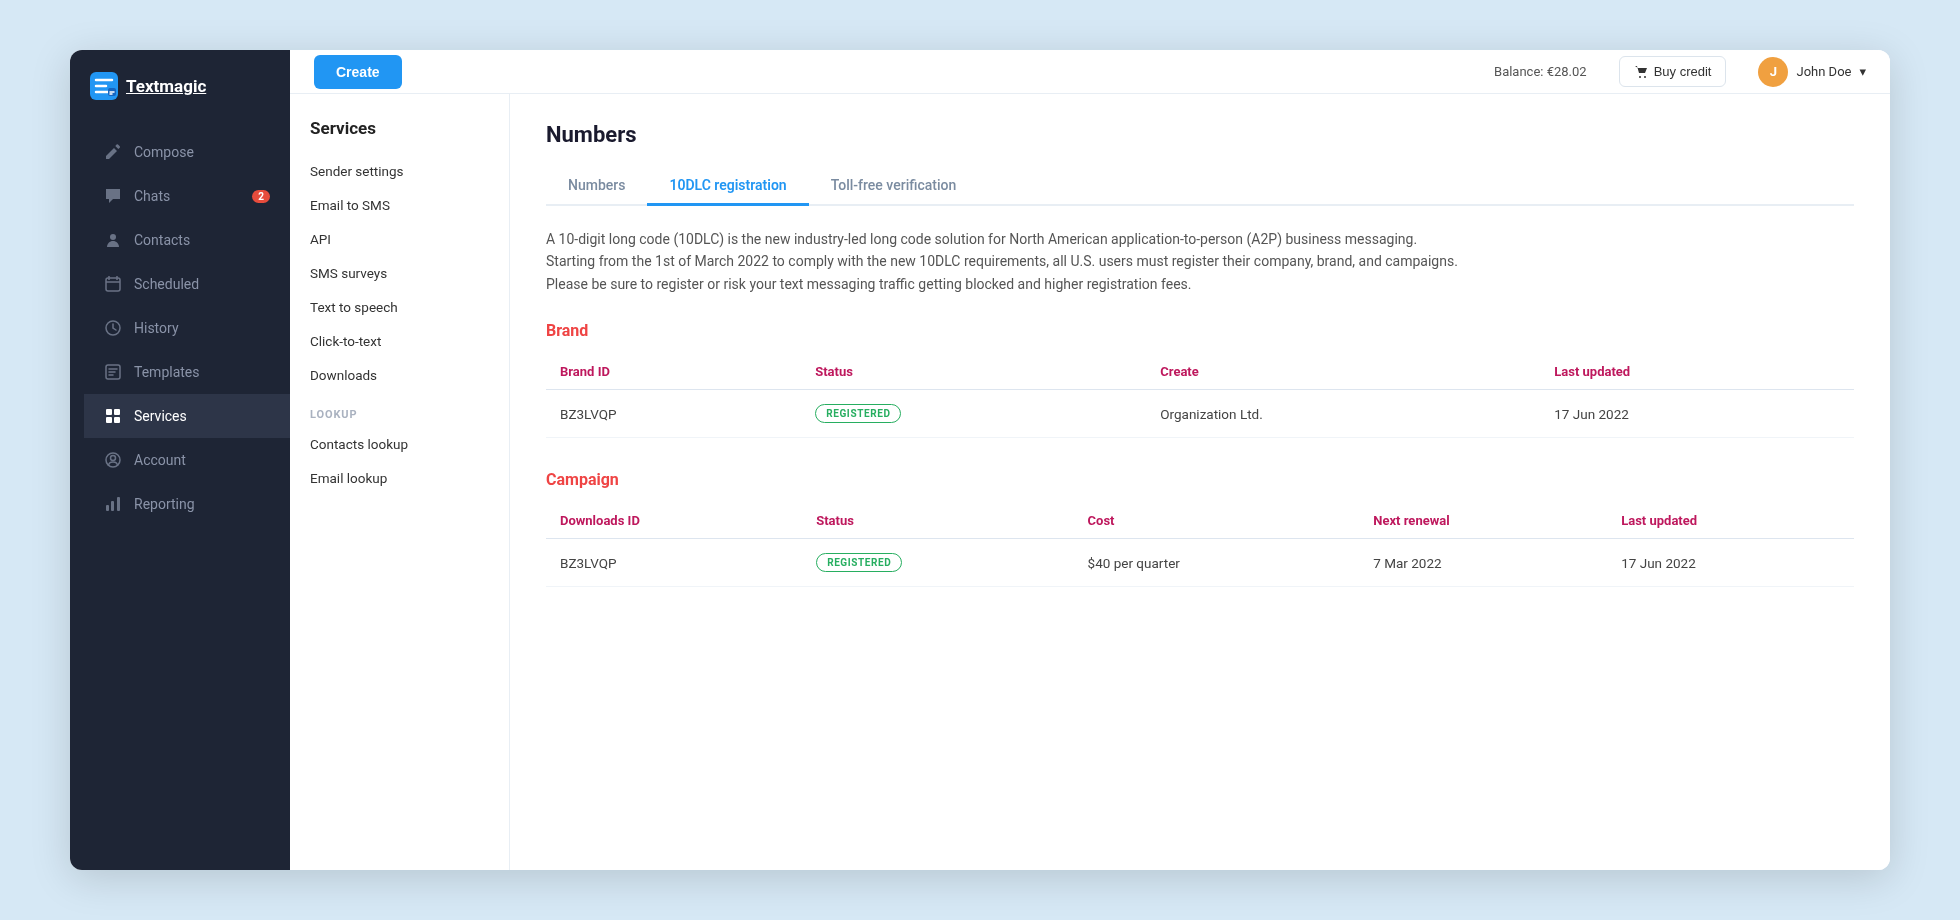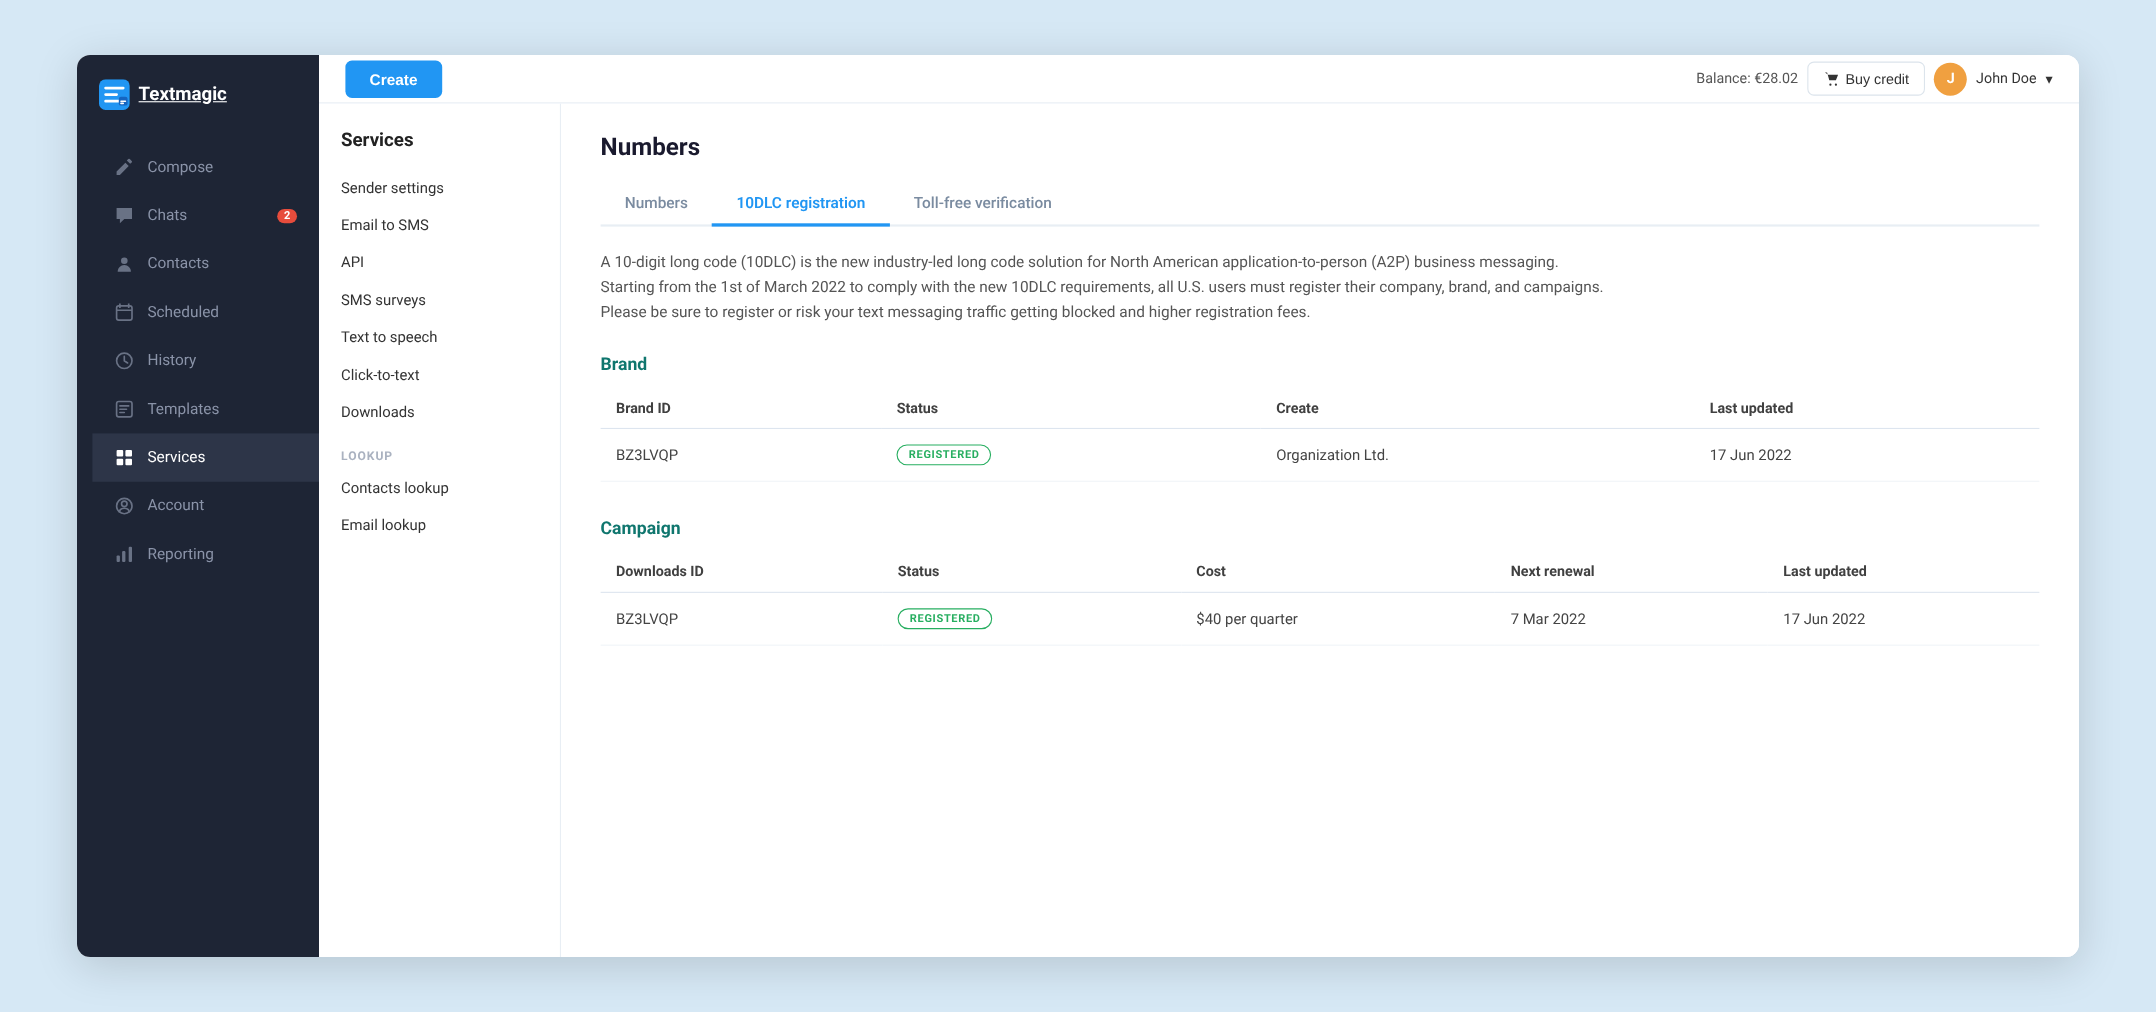--- a/index.html
+++ b/index.html
@@ -100,21 +100,21 @@
       padding: 9px 22px;
       border-radius: 6px;
       font-size: 14px;
       font-weight: 600;
       cursor: pointer;
     }
     .topbar-right {
       margin-left: auto;
       display: flex;
       align-items: center;
-      gap: 8px;
+      gap: 32px;
     }
     .balance-text {
       color: #555;
       font-size: 13px;
     }
     .buy-credit-btn {
       display: flex;
       align-items: center;
       gap: 6px;
       background: #fff;
@@ -220,34 +220,34 @@
       font-size: 14px;
       color: #555;
       line-height: 1.6;
       margin-bottom: 26px;
       max-width: 920px;
     }
     
     .section-title {
       font-size: 16px;
       font-weight: 700;
-      color: #0f766e;
+      color: #ef4444;
       margin-bottom: 14px;
     }
     
     .data-table {
       width: 100%;
       border-collapse: collapse;
       margin-bottom: 32px;
     }
     .data-table th {
       text-align: left;
       font-size: 13px;
       font-weight: 700;
-      color: #404040;
+      color: #be185d;
       padding: 10px 14px;
       border-bottom: 1px solid #dde5ef;
     }
     .data-table td {
       padding: 14px 14px;
       font-size: 13.5px;
       color: #444;
       border-bottom: 1px solid #f0f4f8;
     }
     .status-badge {

